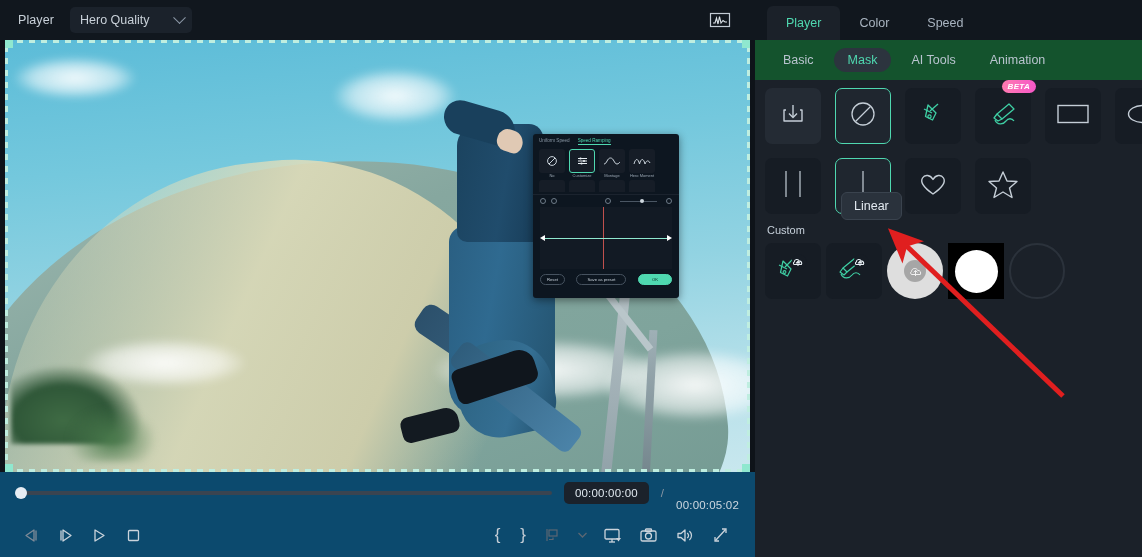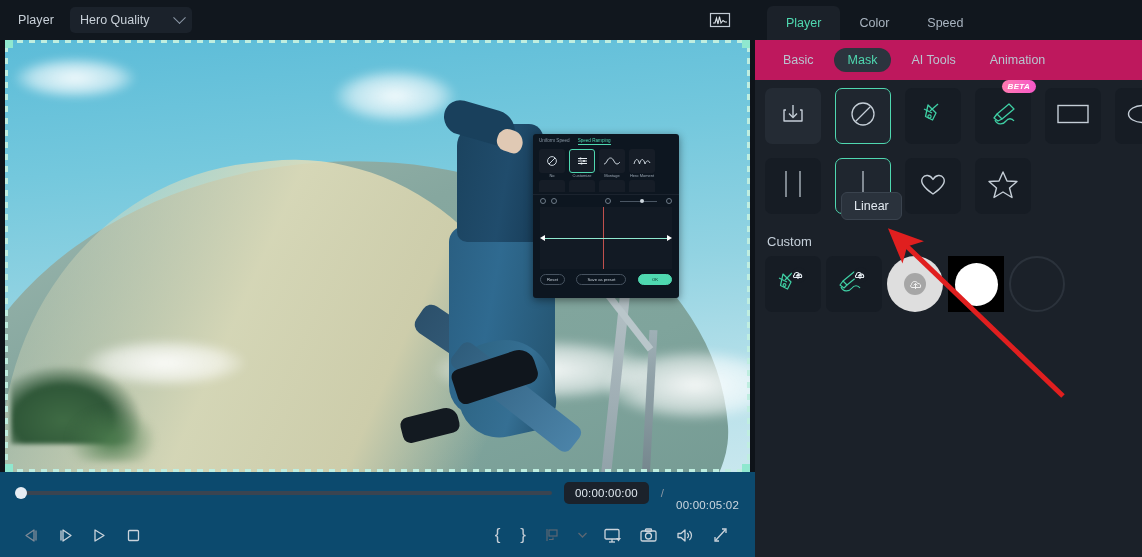--- a/index.html
+++ b/index.html
@@ -223,21 +223,21 @@
   .right-col{ width:387px;height:557px;background:#1b2129;display:flex;flex-direction:column;}
   .rtabs{
     height:40px;display:flex;align-items:flex-end;background:#11171e;padding-left:12px;
   }
   .rtab{
     padding:0 19px;height:34px;display:flex;align-items:center;
     color:#a9b4c0;font-size:12.5px;cursor:pointer;border-radius:6px 6px 0 0;
   }
   .rtab.active{ background:#1b2129;color:#4fd8b0;}
   .subtabs{
-    height:40px;display:flex;align-items:center;gap:6px;padding-left:14px;background:#be185d;
+    height:40px;display:flex;align-items:center;gap:6px;padding-left:14px;background:#14532d;
   }
   .subtab{
     padding:5px 14px;border-radius:13px;color:#b9c4cf;font-size:12.5px;cursor:pointer;
   }
   .subtab.active{ background:#2c343e;color:#4fd8b0;}
 
   .mask-area{ padding:8px 10px 0 10px; position:relative; }
   .mask-grid{ display:grid; grid-template-columns:repeat(6,56px); gap:14px; }
   .mcell{
     position:relative;width:56px;height:56px;border-radius:7px;background:#161c24;
@@ -245,21 +245,21 @@
     border:1.5px solid transparent;
   }
   .mcell.lighter{ background:#242b34;}
   .mcell.sel{ border-color:#4fd8b0; background:#1f262f;}
   .beta{
     position:absolute;top:-9px;right:-6px;
     background:linear-gradient(90deg,#ff7ab0,#f657c8);
     color:#fff;font-size:8px;font-weight:bold;font-style:italic;
     padding:2px 6px;border-radius:8px;letter-spacing:.3px;
   }
-  .custom-label{ color:#c6d0da;font-size:13px;margin:20px 0 7px 2px;}
+  .custom-label{ color:#c6d0da;font-size:11px;margin:10px 0 7px 2px;}
   .custom-row{ display:flex;align-items:center;gap:5px;}
   .ccell{
     width:56px;height:56px;border-radius:7px;background:#161c24;
     display:flex;align-items:center;justify-content:center;cursor:pointer;
   }
   .thumb-circle{
     position:relative;width:56px;height:56px;border-radius:50%;
     background:#dedede;display:flex;align-items:center;justify-content:center;cursor:pointer;
   }
   .thumb-up{

